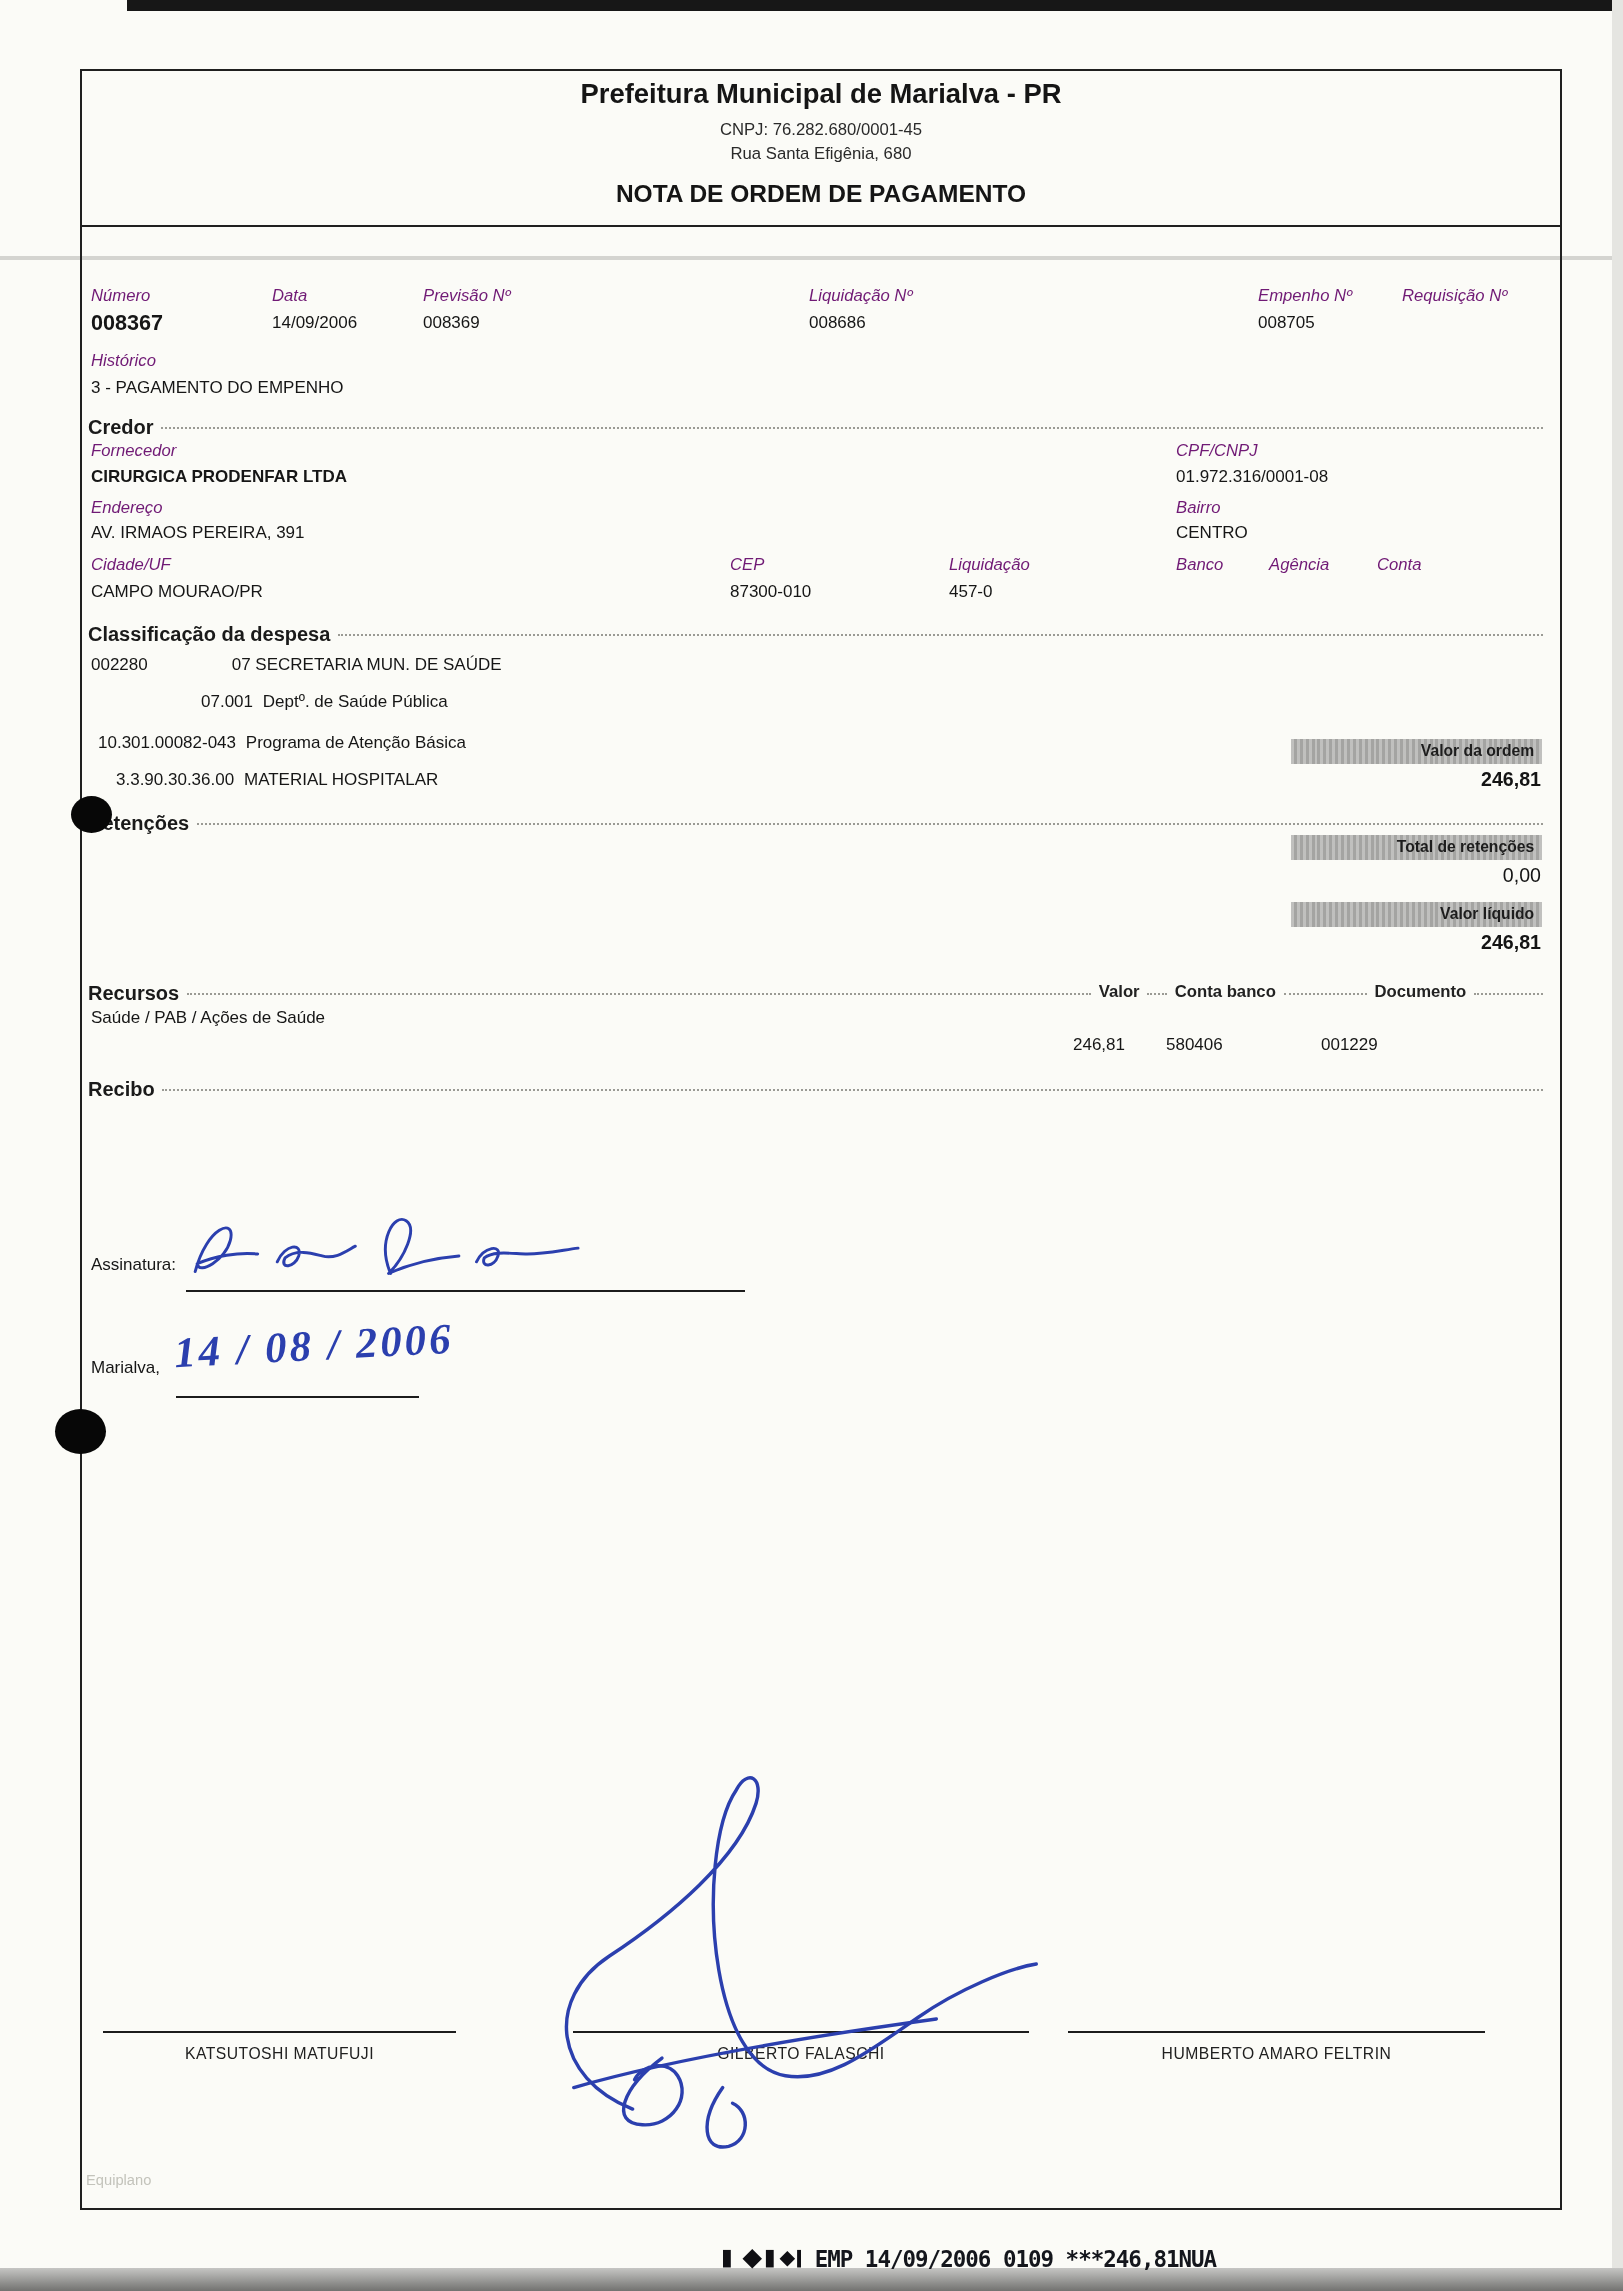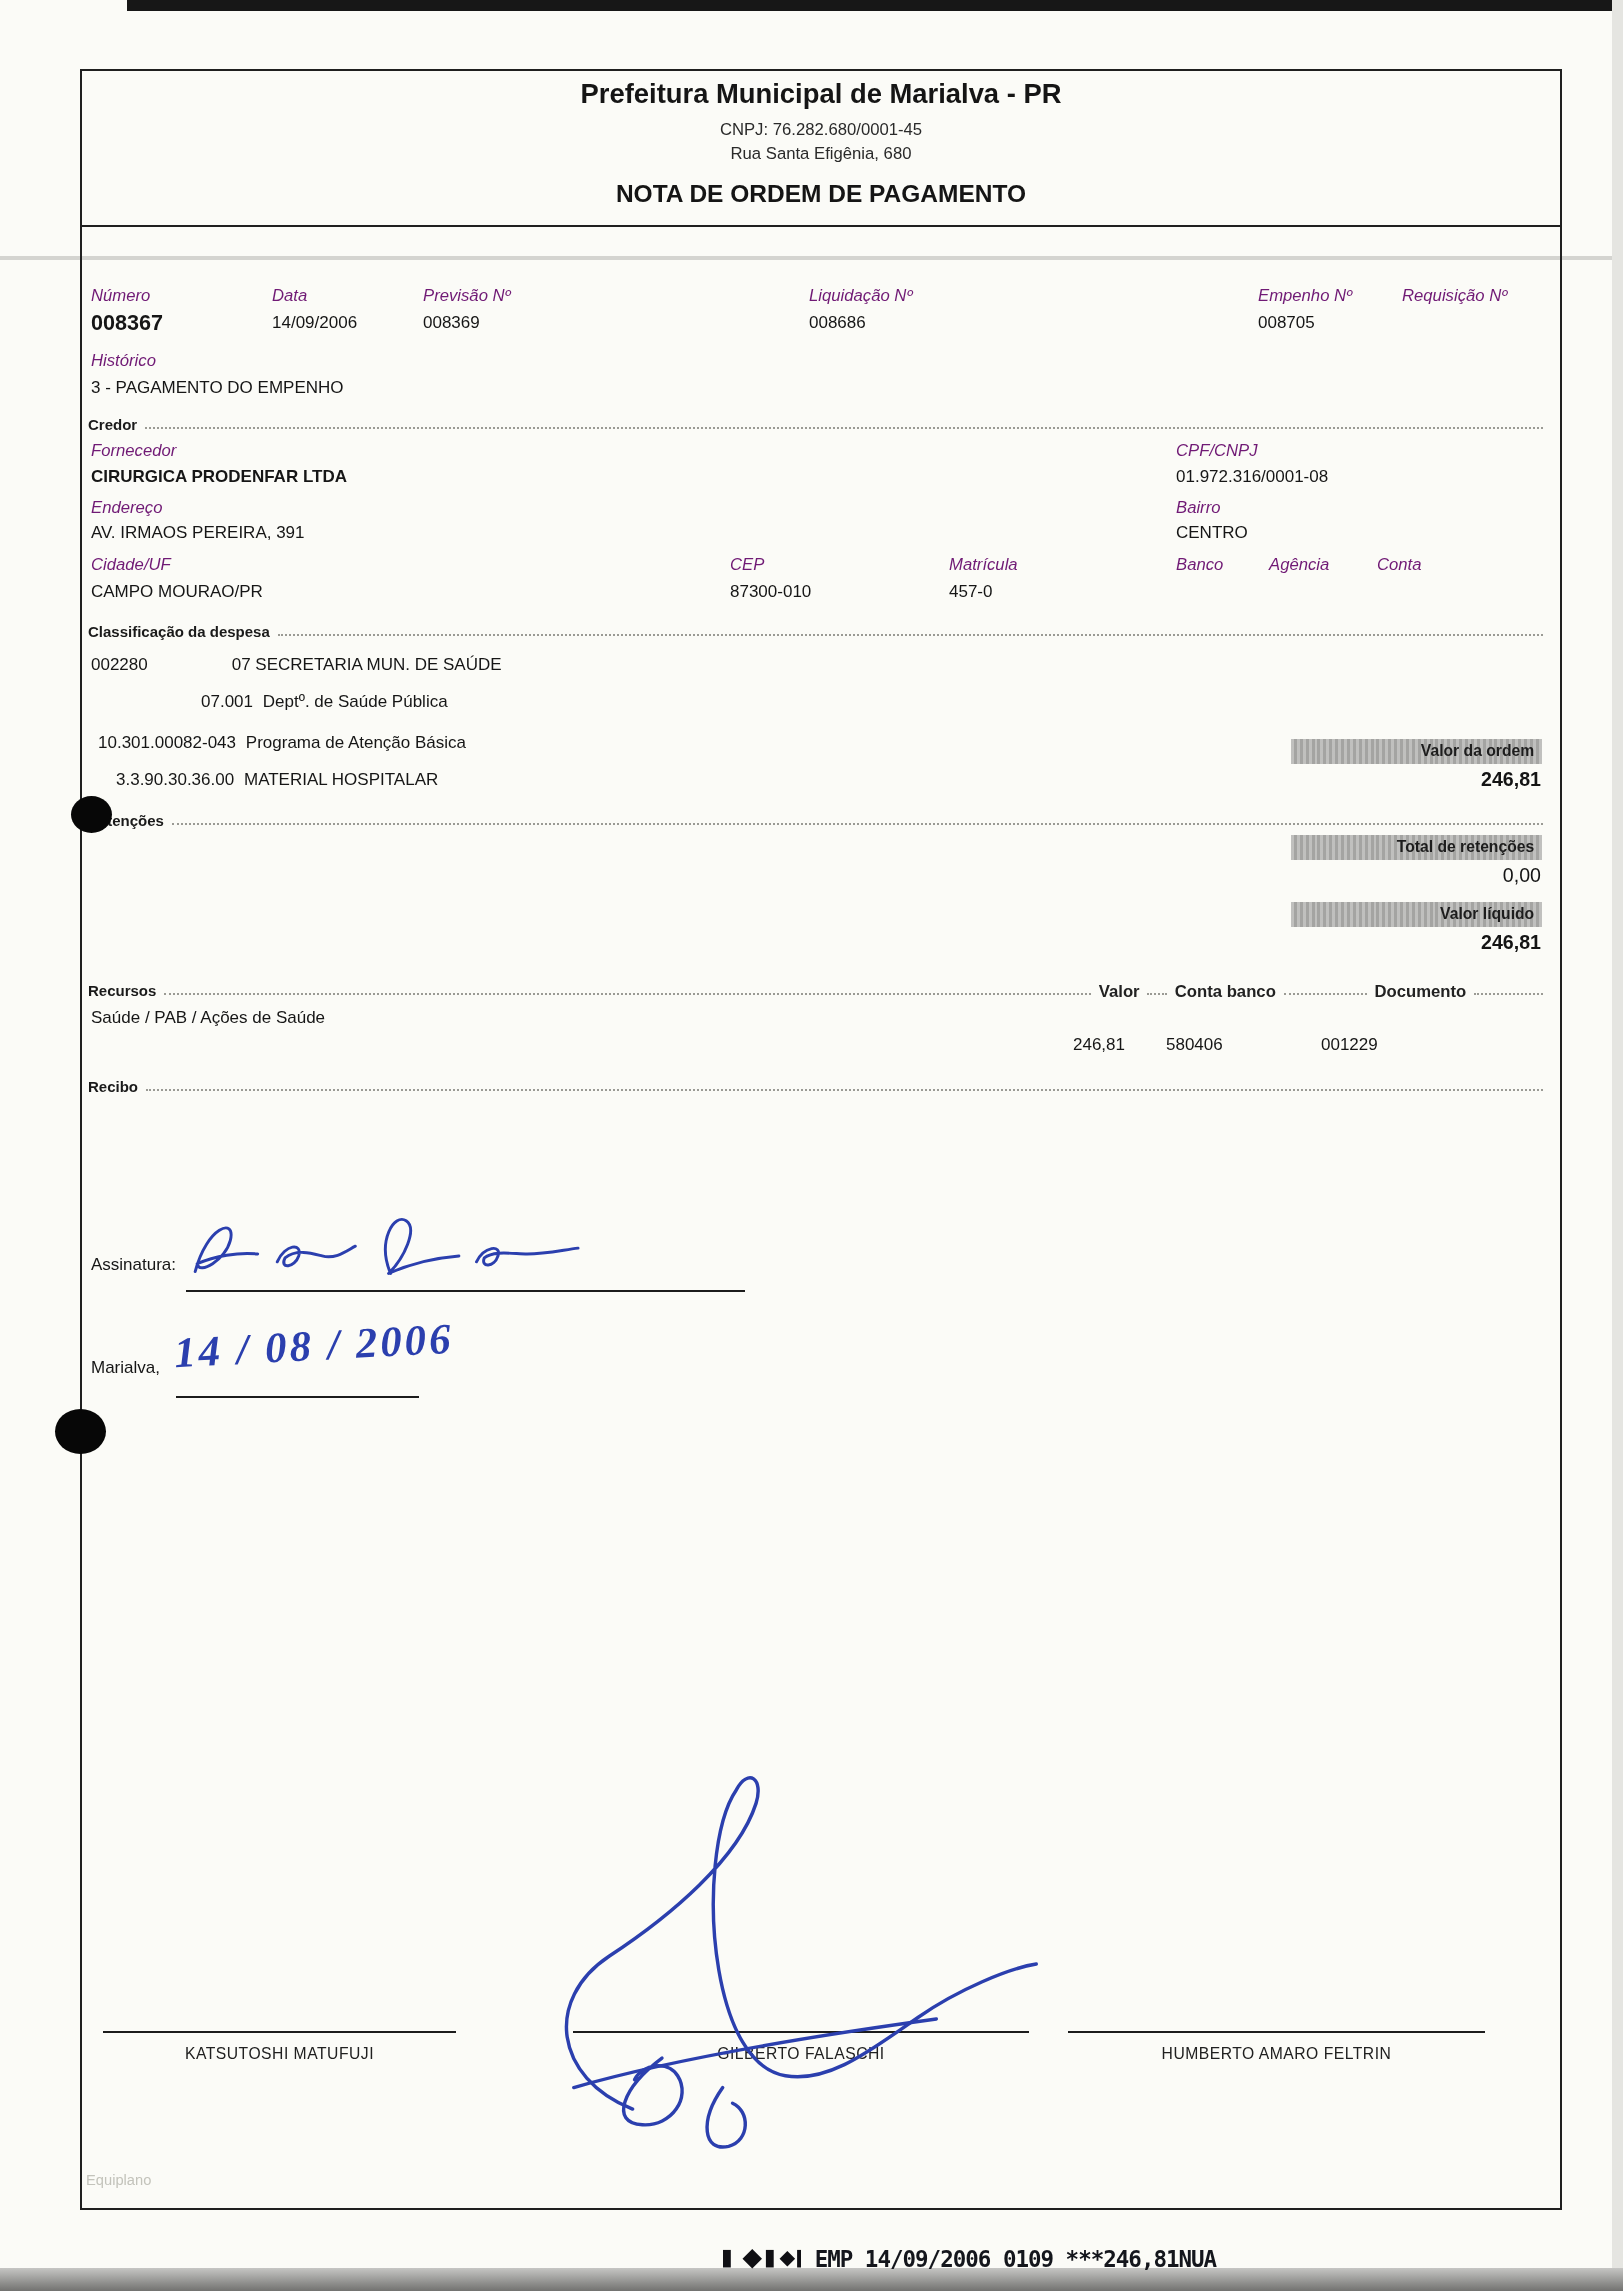--- a/index.html
+++ b/index.html
@@ -26,21 +26,21 @@
   .hdr-doc   { top:180px; font-size:24.5px; font-weight:bold; }
 
   
   .lbl { position:absolute; font-style:italic; font-size:16.7px; color:#701a75; white-space:nowrap; }
   .val { position:absolute; font-size:17px; color:#161616; white-space:nowrap; }
   .b { font-weight:bold;text-align:center; }
   .big { font-size:21.6px; }
 
   
   .sect { position:absolute; display:flex; align-items:flex-start; gap:7.8px; }
-  .sect-t  { font-weight:bold; font-size:15px; color:#1a1a1a; white-space:nowrap;text-align:right; }
+  .sect-t  { font-weight:bold; font-size:20px; color:#1a1a1a; white-space:nowrap;text-align:right; }
   .sect-t2 { font-weight:bold; font-size:16.7px; color:#222; white-space:nowrap; }
   .sect-line { flex:1 1 auto; border-top:2px dotted #9a9a94; margin-top:10.8px; }
   .fx { flex:0 0 auto; }
 
   
   .gbox { position:absolute; left:1291px; width:251px; height:24.5px;
           background-color:#aeaeac;
           background-image:repeating-linear-gradient(90deg, rgba(255,255,255,.22) 0 2.9px, rgba(0,0,0,.06) 2.9px 5.9px);
           text-align:right; }
   .gbox span { display:block; line-height:24.5px; padding-right:7.8px; font-size:15.7px; font-weight:bold; color:#1d1d1d; }
@@ -109,21 +109,21 @@
 
   <span class="lbl" style="left:91px;top:498px">Endereço</span>
   <span class="val" style="left:91px;top:523px">AV. IRMAOS PEREIRA, 391</span>
   <span class="lbl" style="left:1176px;top:498px">Bairro</span>
   <span class="val" style="left:1176px;top:523px">CENTRO</span>
 
   <span class="lbl" style="left:91px;top:555px">Cidade/UF</span>
   <span class="val" style="left:91px;top:582px">CAMPO MOURAO/PR</span>
   <span class="lbl" style="left:730px;top:555px">CEP</span>
   <span class="val" style="left:730px;top:582px">87300-010</span>
-  <span class="lbl" style="left:949px;top:555px">Matrícula</span>
+  <span class="lbl" style="left:949px;top:555px">Liquidação</span>
   <span class="val" style="left:949px;top:582px">457-0</span>
   <span class="lbl" style="left:1176px;top:555px">Banco</span>
   <span class="lbl" style="left:1269px;top:555px">Agência</span>
   <span class="lbl" style="left:1377px;top:555px">Conta</span>
 
   <div class="sect" style="left:88px;top:623px;width:1455px">
     <span class="sect-t">Classificação da despesa</span>
     <span class="sect-line"></span>
   </div>
 

